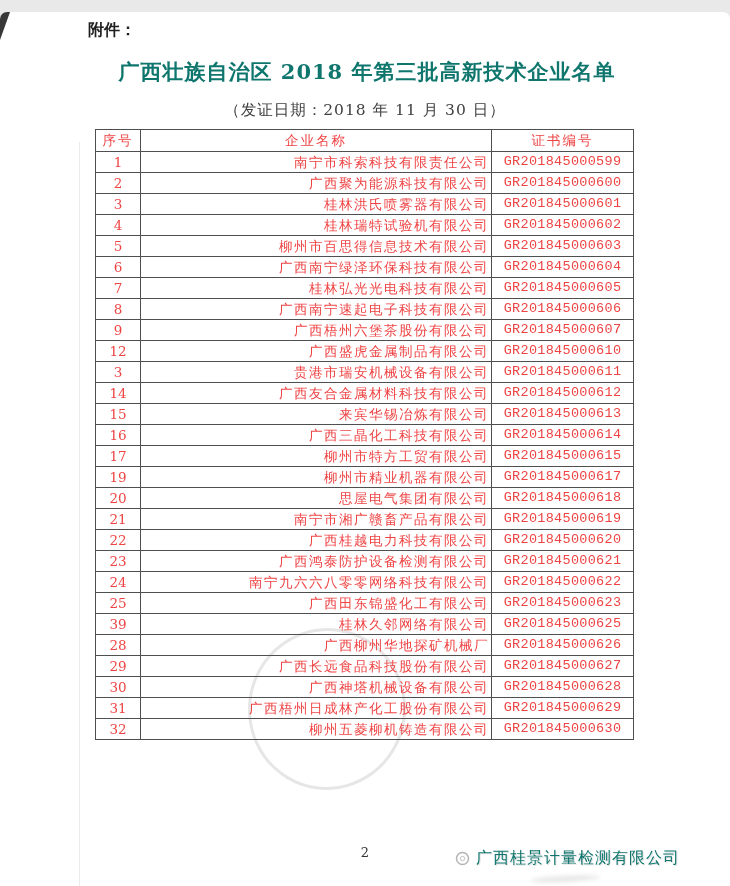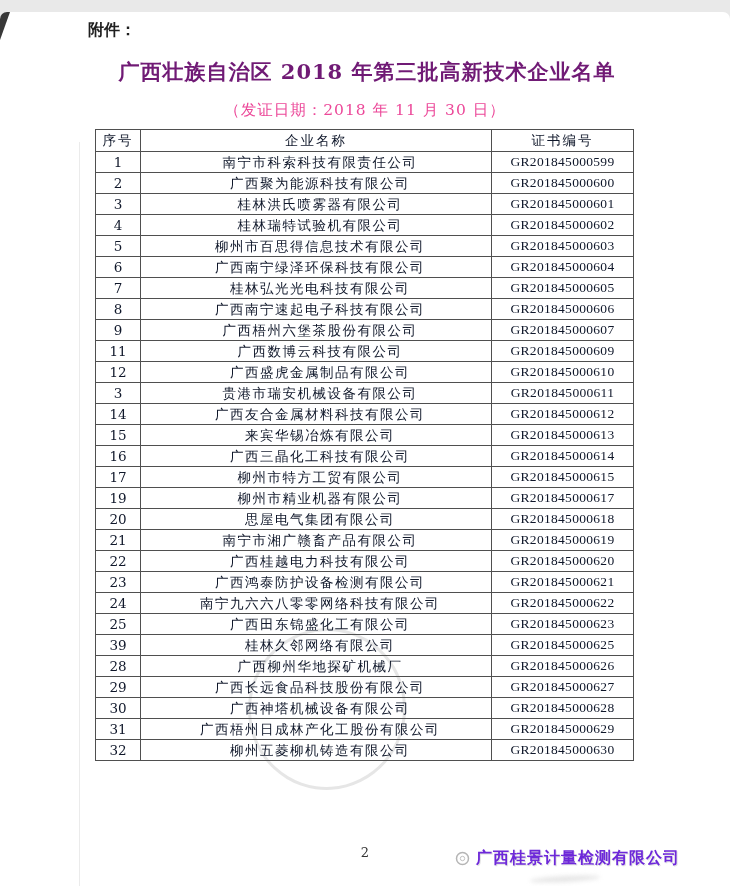--- a/index.html
+++ b/index.html
@@ -31,63 +31,63 @@
     transform:rotate(8deg);
   }
   .attachment{
     position:absolute;left:88px;top:8px;
     font-family:"DejaVu Sans","Liberation Sans",sans-serif;
     font-weight:bold;font-size:16px;color:#1f1f1f;
   }
   .title{
     position:absolute;left:4px;right:0;top:46px;margin:0;
     text-align:center;
-    font-size:21px;font-weight:bold;letter-spacing:1px;color:#701a75;
+    font-size:21px;font-weight:bold;letter-spacing:1px;color:#0f766e;
   }
   .subtitle{
     position:absolute;left:0;right:0;top:88px;
     text-align:center;
-    font-size:15.5px;letter-spacing:1px;color:#ec4899;
+    font-size:15.5px;letter-spacing:1px;color:#404040;
   }
   table.roster{
     position:absolute;left:95px;top:117px;
     width:538px;
     border-collapse:collapse;table-layout:fixed;
-    font-size:13.5px;color:#0f172a;
+    font-size:13.5px;color:#ef4444;
     background:transparent;
   }
   table.roster th,table.roster td{
     border:1px solid #4f4f4f;
     padding:0 2px;
     height:20px;line-height:20px;
     text-align:center;
     font-weight:normal;
     white-space:nowrap;overflow:hidden;
   }
   table.roster thead th{height:21px;line-height:21px;letter-spacing:2px;}
   table.roster td.company{
-    text-align:center;padding-left:10px;letter-spacing:1.5px;
+    text-align:right;padding-left:10px;letter-spacing:1.5px;
   }
   table.roster td.cert{
-    font-family:Liberation Serif, serif;
+    font-family:Liberation Mono, monospace;
     letter-spacing:.3px;
   }
   col.c-no{width:45px;}
   col.c-name{width:351px;}
   col.c-cert{width:142px;}
   .page-number{
     position:absolute;left:0;right:0;top:833px;
     text-align:center;font-size:13px;color:#333;
   }
   .footer-watermark{
     position:absolute;right:50px;top:836px;
     display:flex;align-items:center;gap:6px;
     font-family:"DejaVu Sans","Liberation Sans",sans-serif;
-    font-weight:bold;font-size:16px;letter-spacing:1px;
-    color:#6d28d9;
+    font-weight:normal;font-size:16px;letter-spacing:1px;
+    color:#0f766e;
     text-shadow:1px 1px 0 #e3e3e3;
   }
   .footer-logo{display:inline-block;line-height:0;}
   .footer-smudge{
     position:absolute;right:130px;top:864px;width:70px;height:6px;
     background:rgba(200,200,200,.45);
     border-radius:50%;
     filter:blur(2px);
     transform:rotate(-3deg);
   }
@@ -160,25 +160,20 @@
           <td>8</td>
           <td class="company">广西南宁速起电子科技有限公司</td>
           <td class="cert">GR201845000606</td>
         </tr>
         <tr>
           <td>9</td>
           <td class="company">广西梧州六堡茶股份有限公司</td>
           <td class="cert">GR201845000607</td>
         </tr>
         <tr>
-          <td>11</td>
-          <td class="company">广西数博云科技有限公司</td>
-          <td class="cert">GR201845000609</td>
-        </tr>
-        <tr>
           <td>12</td>
           <td class="company">广西盛虎金属制品有限公司</td>
           <td class="cert">GR201845000610</td>
         </tr>
         <tr>
           <td>3</td>
           <td class="company">贵港市瑞安机械设备有限公司</td>
           <td class="cert">GR201845000611</td>
         </tr>
         <tr>

